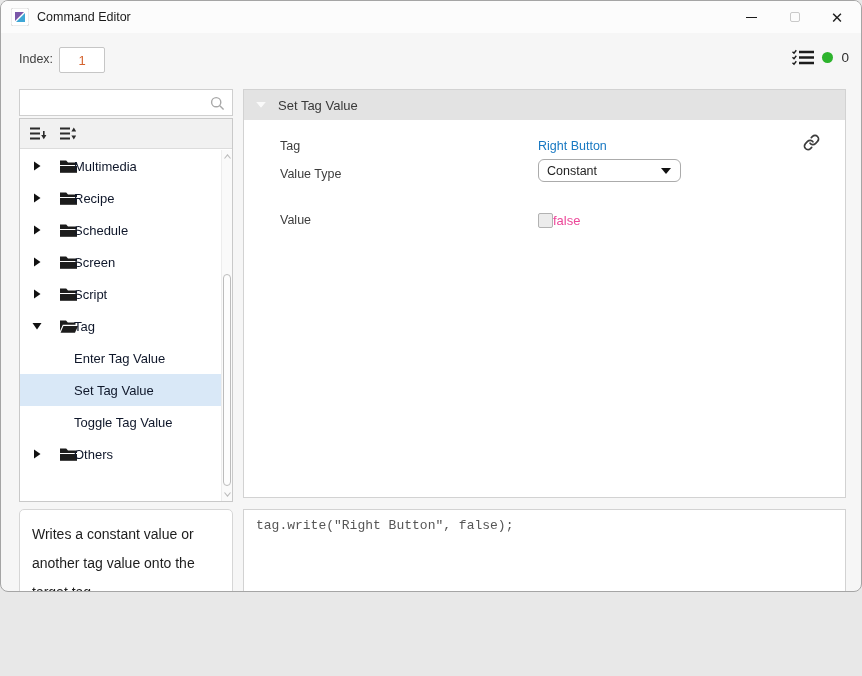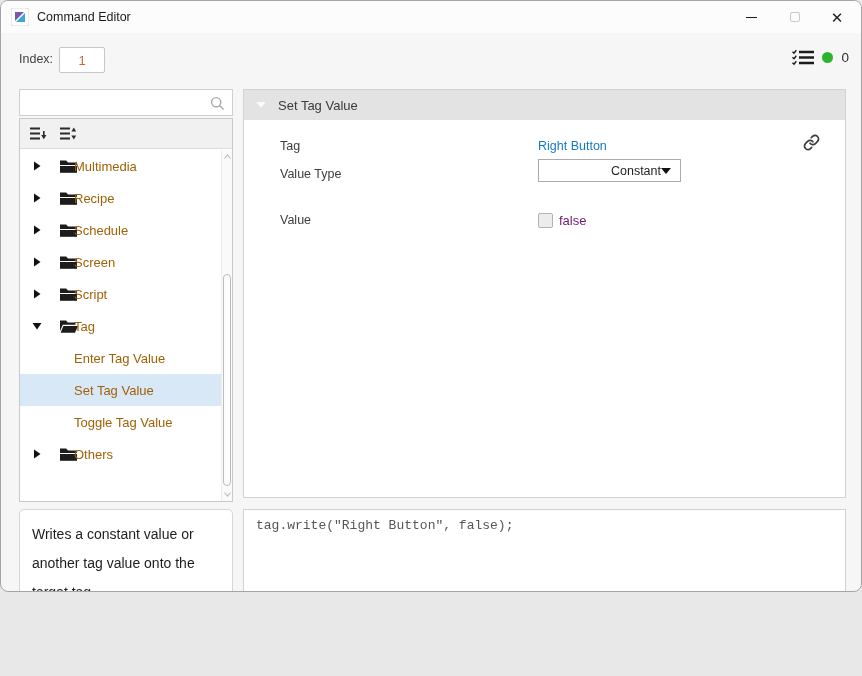--- a/index.html
+++ b/index.html
@@ -33,21 +33,21 @@
   .search-input { position:absolute; left:8px; top:1px; width:180px; height:23px; border:none; outline:none;
     font-size:12.5px; color:#444; font-family:"Liberation Sans", sans-serif; background:transparent; }
   .search-input::placeholder { color:#b3b3b3; }
   .search-icon { position:absolute; right:7px; top:6px; }
   .tree-panel { position:absolute; left:18px; top:117px; width:214px; height:384px; background:#fff;
     border:1px solid #c9c9c9; }
   .tree-toolbar { position:absolute; left:0; top:0; right:0; height:30px; background:#f1f1f1;
     border-bottom:1px solid #dcdcdc; display:flex; align-items:center; padding-left:8px; gap:10px; }
   .tool-icon { width:20px; height:18px; display:flex; align-items:center; justify-content:center; cursor:default; }
   .tree-list { position:absolute; left:0; top:31px; right:11px; bottom:0; overflow:hidden; }
-  .tree-row { position:relative; height:32px; display:flex; align-items:center; font-size:13px; color:#a16207; cursor:default; }
+  .tree-row { position:relative; height:32px; display:flex; align-items:center; font-size:13px; color:#0f172a; cursor:default; }
   .tree-row.selected { background:#d9e8f7; }
   .tree-arrow { position:absolute; left:12px; width:10px; display:flex; justify-content:center; }
   .tree-folder { position:absolute; left:40px; width:18px; display:flex; }
   .tree-label { position:absolute; left:54px; white-space:nowrap; }
   
   .scrollbar { position:absolute; top:31px; right:0; width:11px; bottom:0; background:#fafafa; border-left:1px solid #ededed; }
   .sb-arrow { position:absolute; left:0; width:11px; height:13px; display:flex; align-items:center; justify-content:center;
     color:#b9b9b9; font-size:8px; }
   .sb-up { top:0; } .sb-down { bottom:0; }
   .sb-thumb { position:absolute; left:1px; width:8px; top:124px; height:212px; background:#fdfdfd;
@@ -62,26 +62,26 @@
   .hdr-tri { margin-left:12px; width:0; height:0; border-left:5px solid transparent; border-right:5px solid transparent;
     border-top:6px solid #fafafa; filter:drop-shadow(0 0 0.5px #cfcfcf); }
   .hdr-title { margin-left:12px; font-size:13px; color:#3a3a3a; }
   .form-row { position:absolute; left:0; right:0; height:28px; display:flex; align-items:center; }
   .row-tag { top:42px; } .row-type { top:70px; } .row-value { top:116px; }
   .form-label { position:absolute; left:36px; font-size:12.5px; color:#3d3d3d; }
   .form-value-col { position:absolute; left:294px; display:flex; align-items:center; }
   .tag-link { font-size:12.5px; color:#1778c2; cursor:pointer; }
   .link-icon { position:absolute; right:25px; top:44px; cursor:pointer; }
   .dropdown { position:absolute; left:294px; top:-1px; width:143px; height:23px; background:#fff;
-    border:1px solid #ababab; border-radius:0; display:flex; align-items:center; cursor:default;text-align:right; }
+    border:1px solid #ababab; border-radius:6px; display:flex; align-items:center; cursor:default; }
   .dropdown-text { margin-left:8px; font-size:12.5px; color:#1f1f1f; flex:1; }
   .dropdown-arrow { margin-right:9px; width:0; height:0; border-left:5px solid transparent; border-right:5px solid transparent;
     border-top:6px solid #111; }
   .checkbox { width:15px; height:15px; background:#ececec; border:1px solid #b2b2b2; border-radius:2px; cursor:pointer; }
-  .check-text { margin-left:6px; font-size:13px; color:#701a75; }
+  .check-text { font-size:13px; color:#ec4899; }
   .code-box { position:absolute; left:242px; top:508px; width:603px; height:120px; background:#fff;
     border:1px solid #d2d2d2; padding:8px 12px; font-family:"Liberation Mono", monospace; font-size:13px; color:#565656; }
   
   .footer-btn { position:absolute; top:643px; height:24px; background:#fafafa; border:1px solid #c6c6c6;
     border-radius:4px; font-size:12.5px; color:#2e2e2e; display:flex; align-items:center; justify-content:center;
     cursor:default; font-family:"Liberation Sans", sans-serif; }
   .btn-ok { left:712px; width:63px; }
   .btn-cancel { left:781px; width:64px; }
 </style>
 </head>

